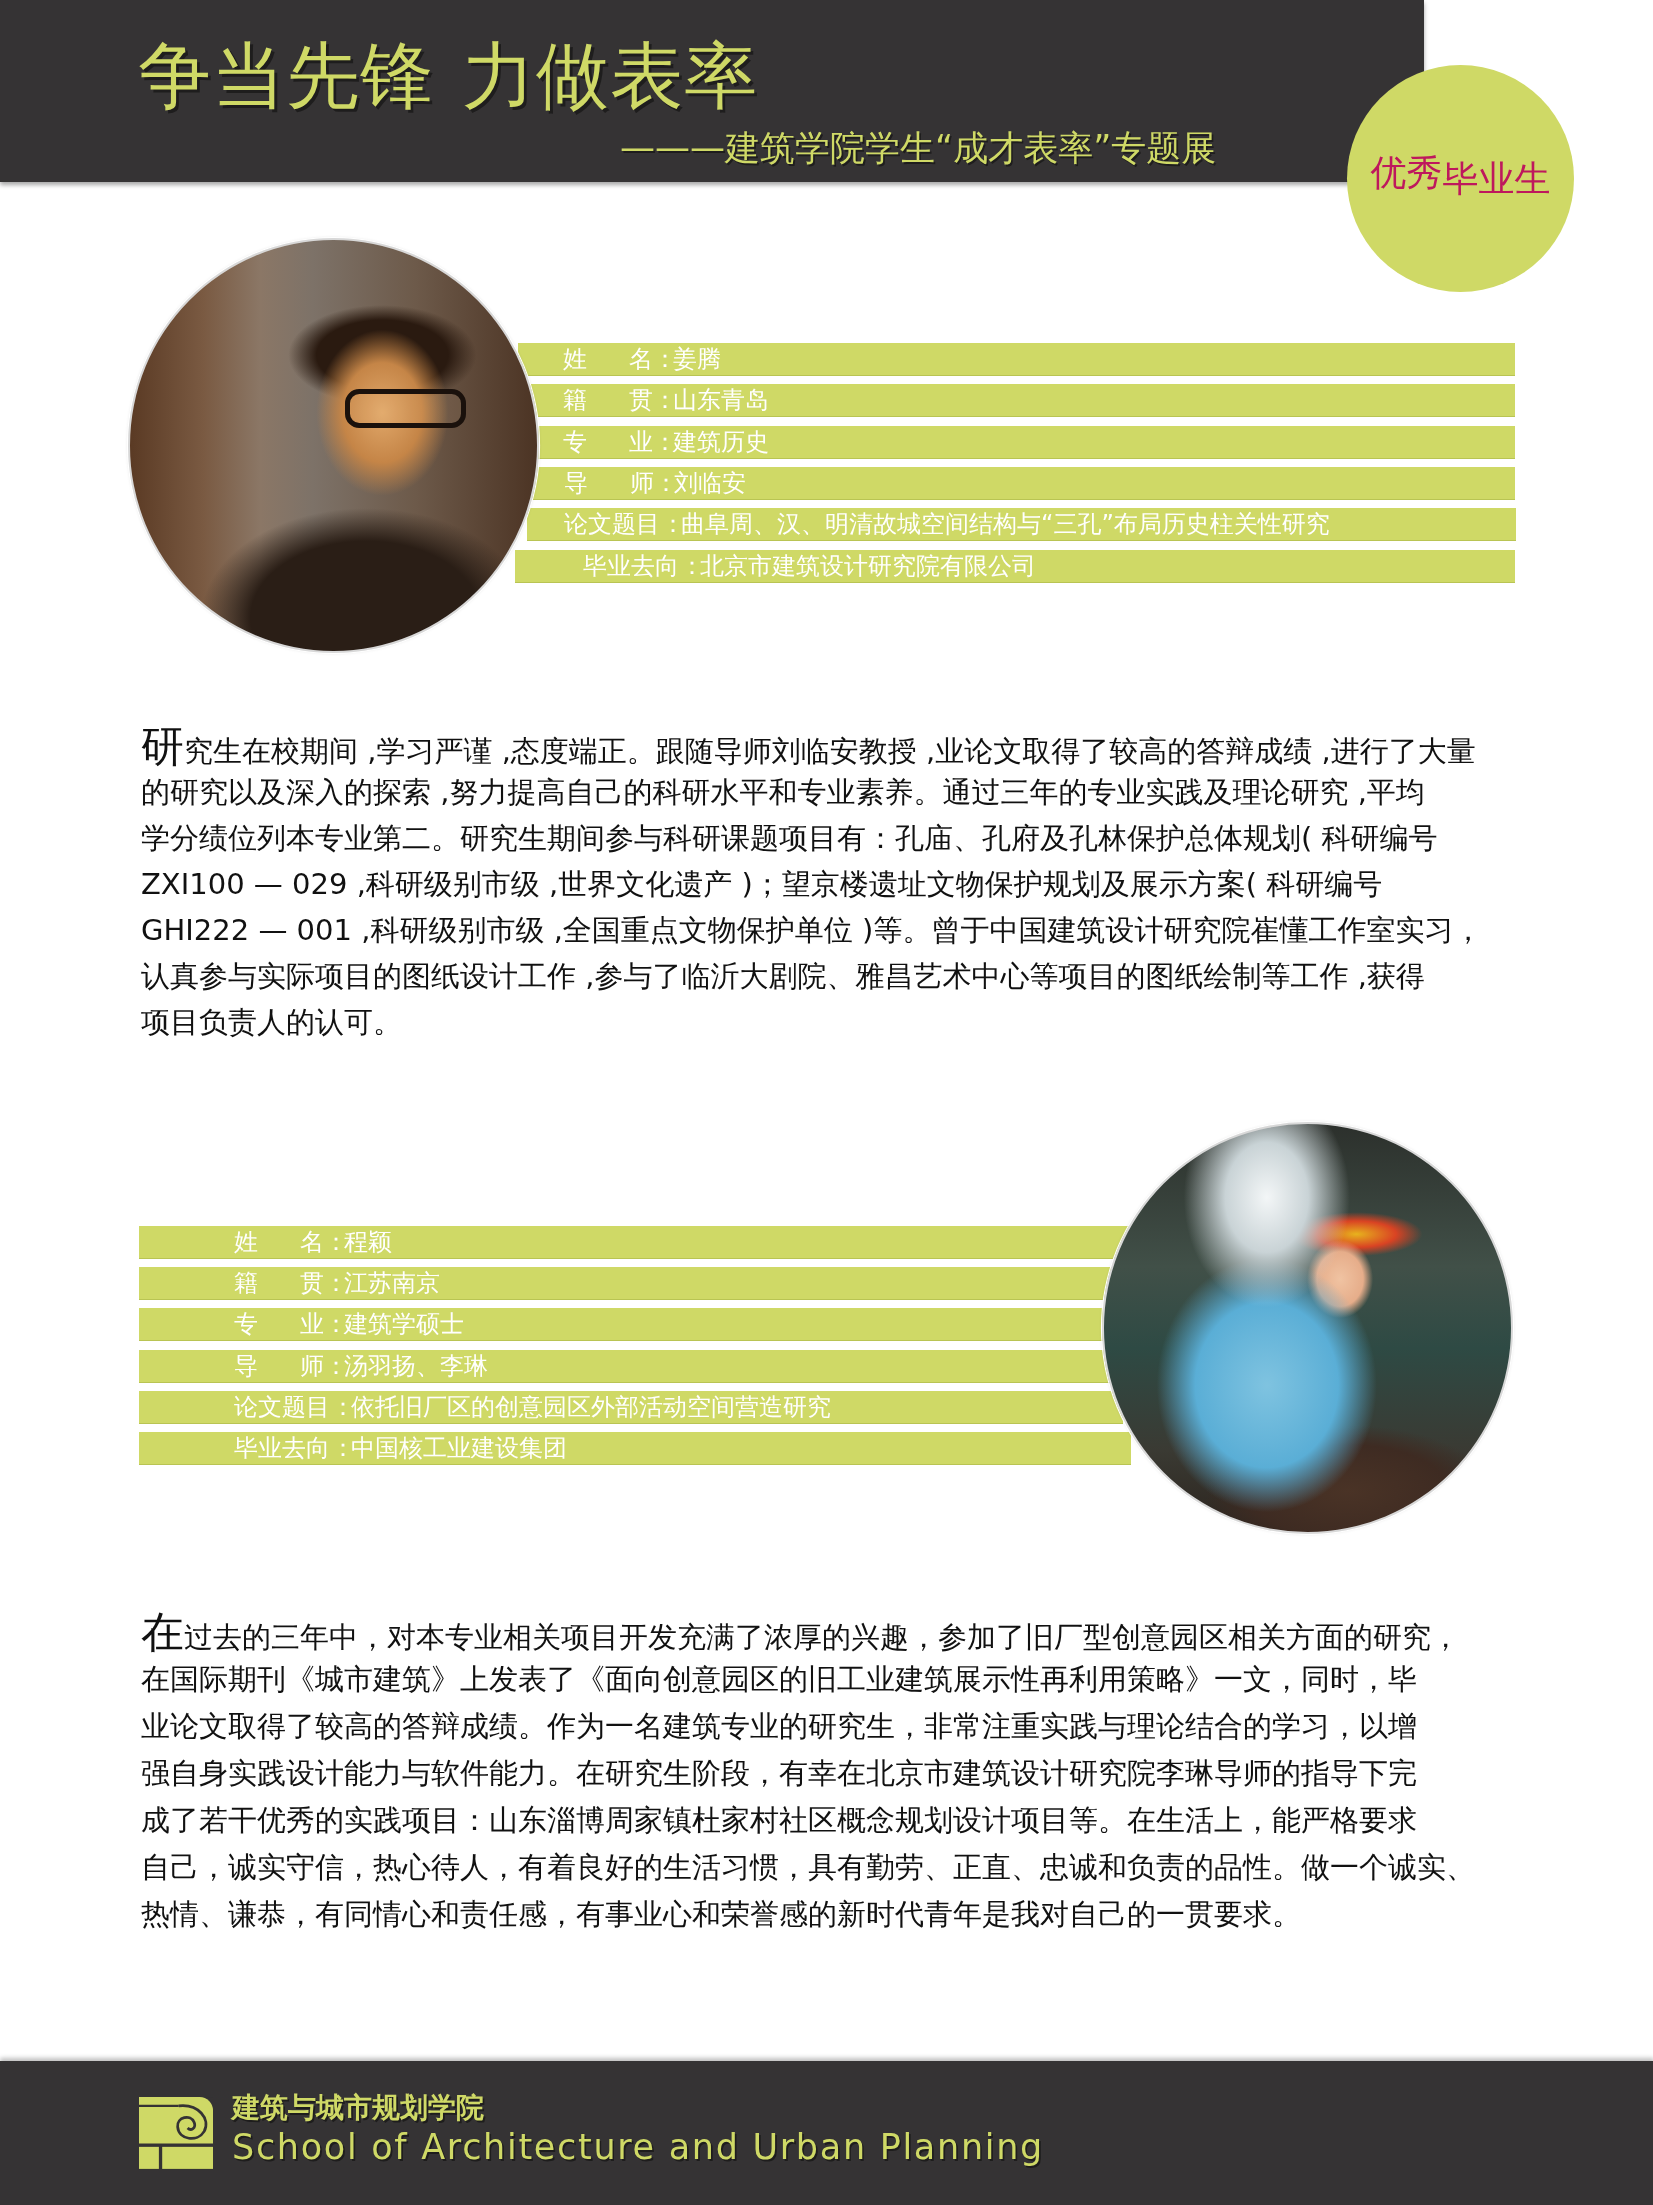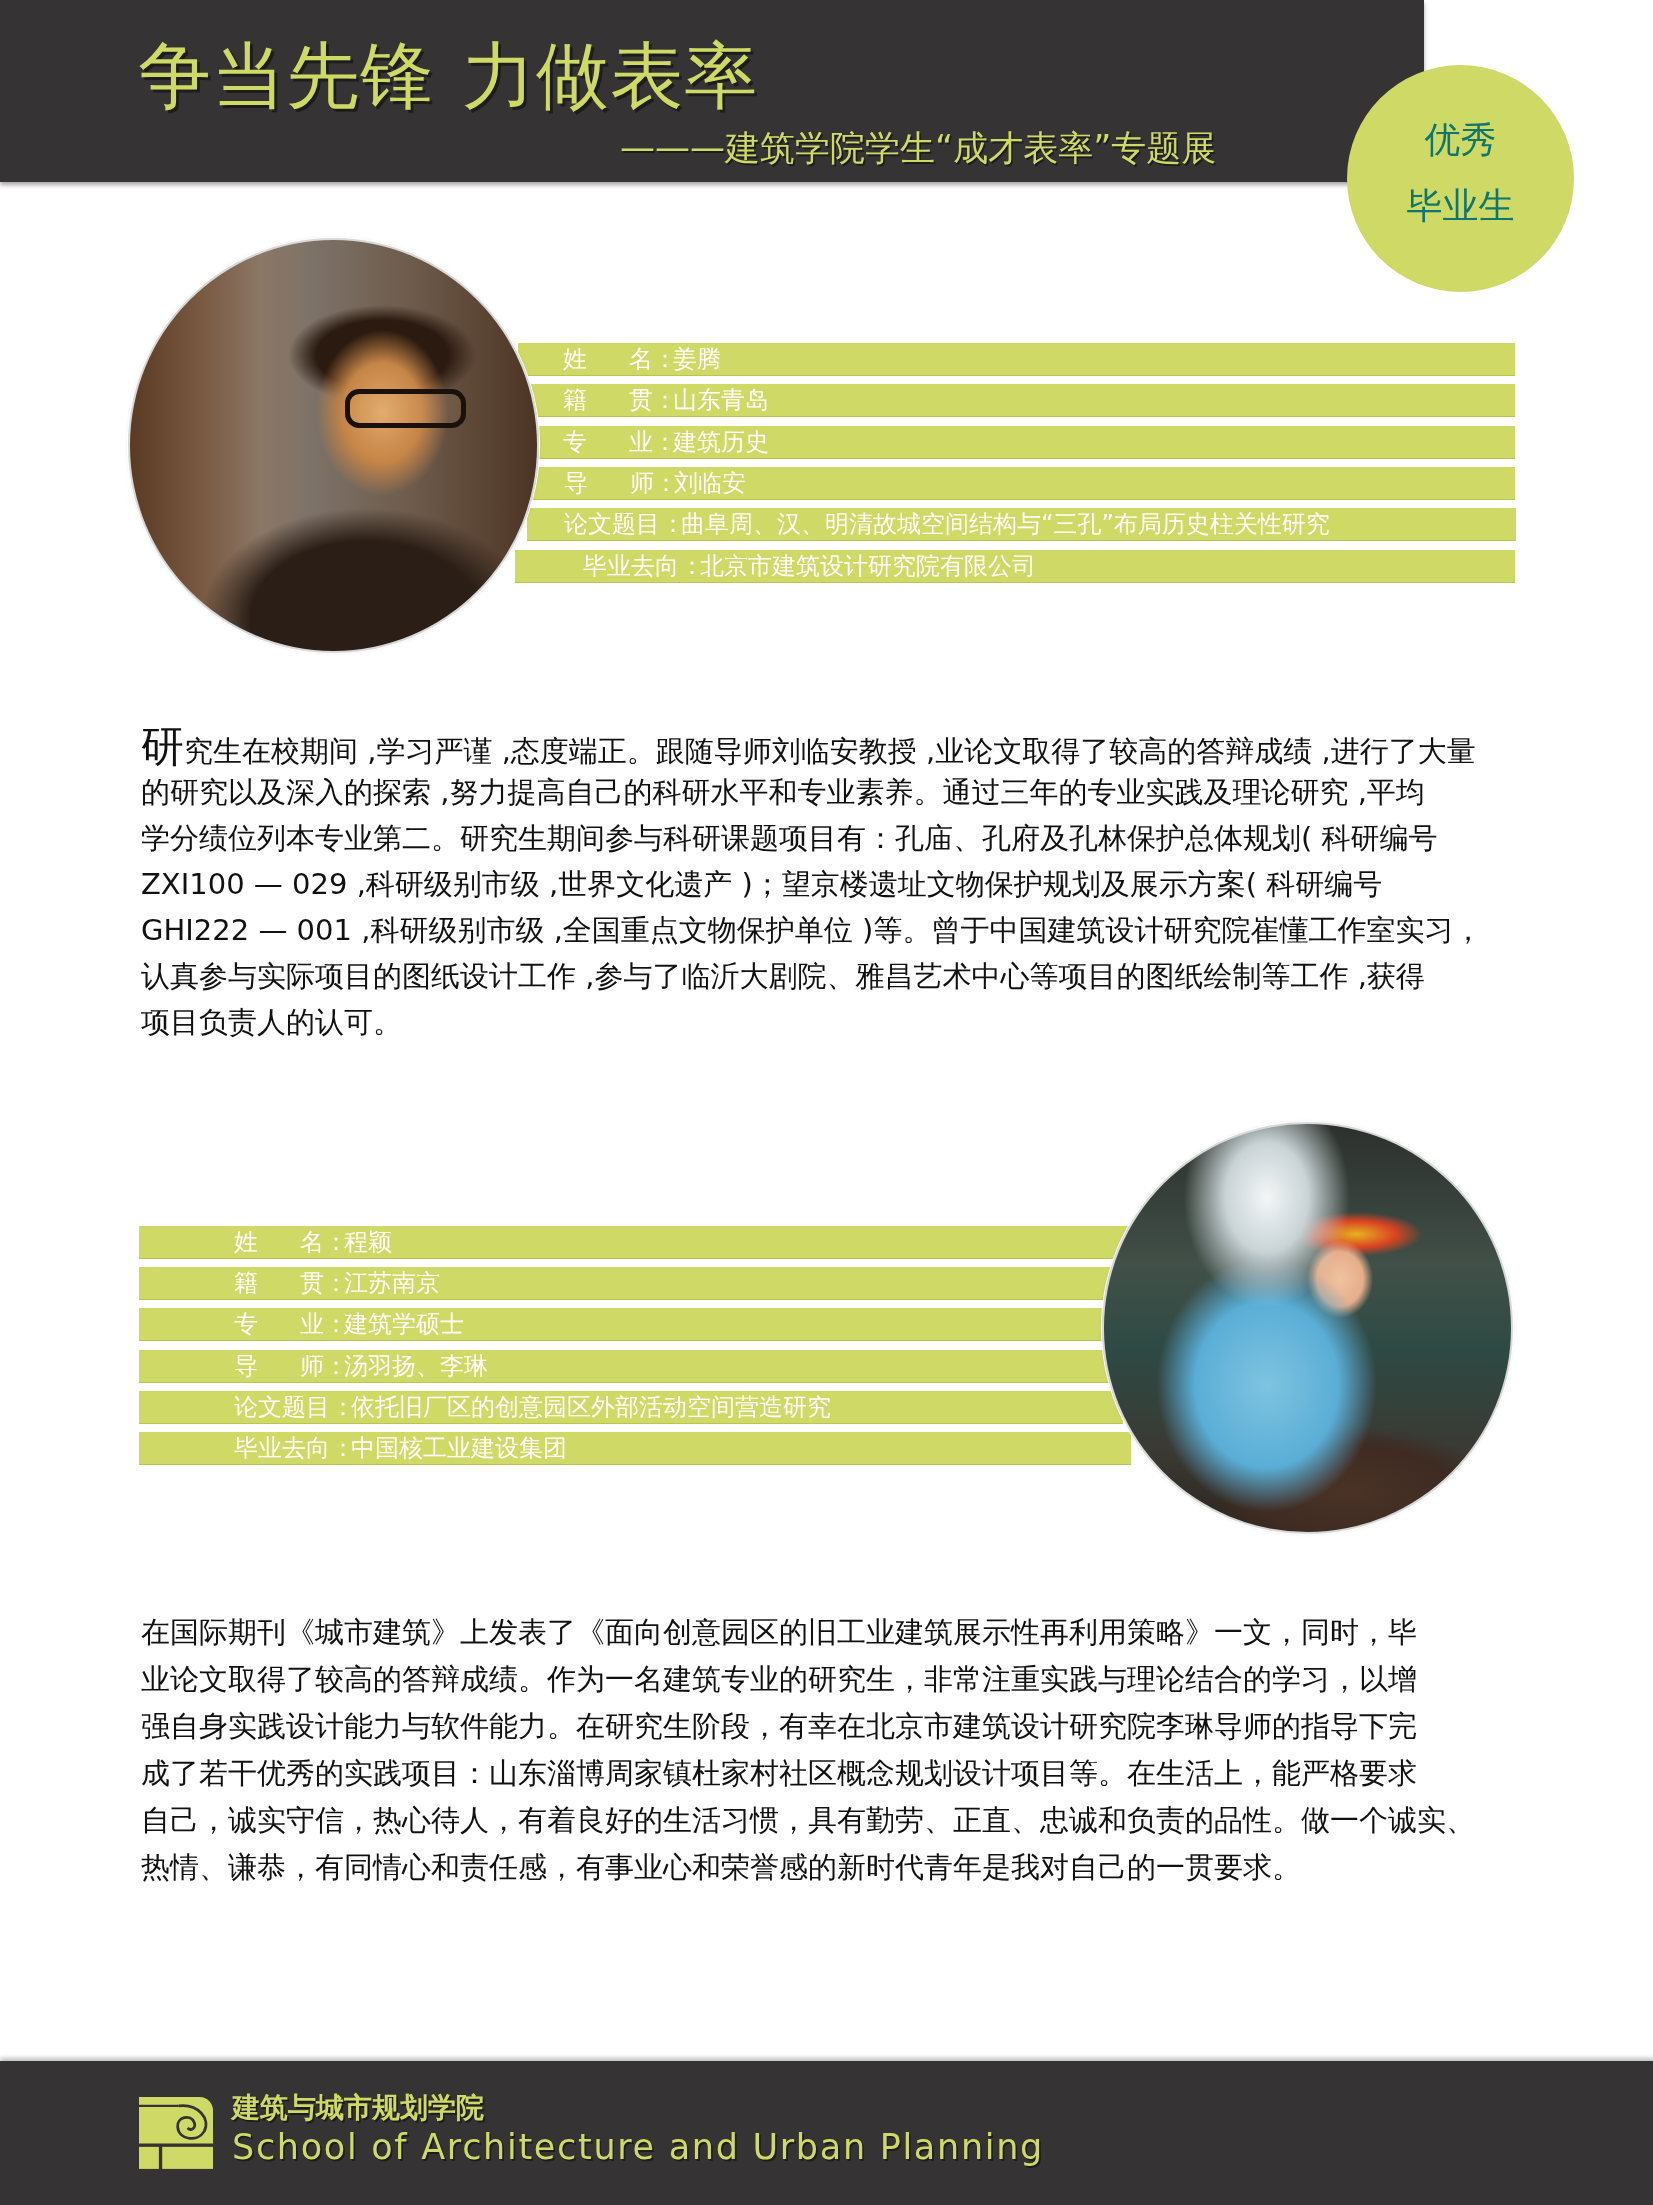--- a/index.html
+++ b/index.html
@@ -21,22 +21,22 @@
   }
   .title .gap { display: inline-block; width: 27.6px; }
   .subtitle {
     position: absolute; left: 620px; top: 126px;
     font-size: 35px; line-height: 44px; color: #cfd966; white-space: nowrap;
     text-shadow: 1.7px 1.7px 0 #1e1d1d;
   }
   .badge {
     position: absolute; left: 1347px; top: 65px; width: 227px; height: 227px;
     border-radius: 50%; background: #cfd966;
-    display: flex; flex-direction: column; align-items: center; justify-content: center;
-    color: #0f766e; font-size: 36px; line-height: 66px; text-align: center;
+    display: flex; flex-direction: row; align-items: center; justify-content: center;
+    color: #be185d; font-size: 36px; line-height: 66px; text-align: center;
   }
   .badge span { display: block; }
   .badge .l1 { margin-top: -11px; }
   .bar {
     position: absolute; height: 33px; background: #cfd966;
     border-bottom: 1.1px solid #b9c453;
     color: #ffffff; font-size: 24px; line-height: 33px; white-space: nowrap;
     box-sizing: border-box;
   }
   .bar .lbl { display: inline-block; }
@@ -190,20 +190,21 @@
     <span class="lbl four">论文题目</span><span class="colon">：</span><span>依托旧厂区的创意园区外部活动空间营造研究</span>
   </div>
   <div class="bar" style="left:139px; top:1432px; width:992px; padding-left:95px;">
     <span class="lbl four">毕业去向</span><span class="colon">：</span><span>中国核工业建设集团</span>
   </div>
 </div>
 
 <div class="photo photo2"></div>
 
 <div class="para para2">
+  <span class="line"><span class="cap">在</span><span>过去的三年中，对本专业相关项目开发充满了浓厚的兴趣，参加了旧厂型创意园区相关方面的研究，</span></span>
   <span class="line">在国际期刊《城市建筑》上发表了《面向创意园区的旧工业建筑展示性再利用策略》一文，同时，毕</span>
   <span class="line">业论文取得了较高的答辩成绩。作为一名建筑专业的研究生，非常注重实践与理论结合的学习，以增</span>
   <span class="line">强自身实践设计能力与软件能力。在研究生阶段，有幸在北京市建筑设计研究院李琳导师的指导下完</span>
   <span class="line">成了若干优秀的实践项目：山东淄博周家镇杜家村社区概念规划设计项目等。在生活上，能严格要求</span>
   <span class="line">自己，诚实守信，热心待人，有着良好的生活习惯，具有勤劳、正直、忠诚和负责的品性。做一个诚实、</span>
   <span class="line">热情、谦恭，有同情心和责任感，有事业心和荣誉感的新时代青年是我对自己的一贯要求。</span>
 </div>
 
 <div class="footer">
   <svg class="logo" viewBox="0 0 134 130">

